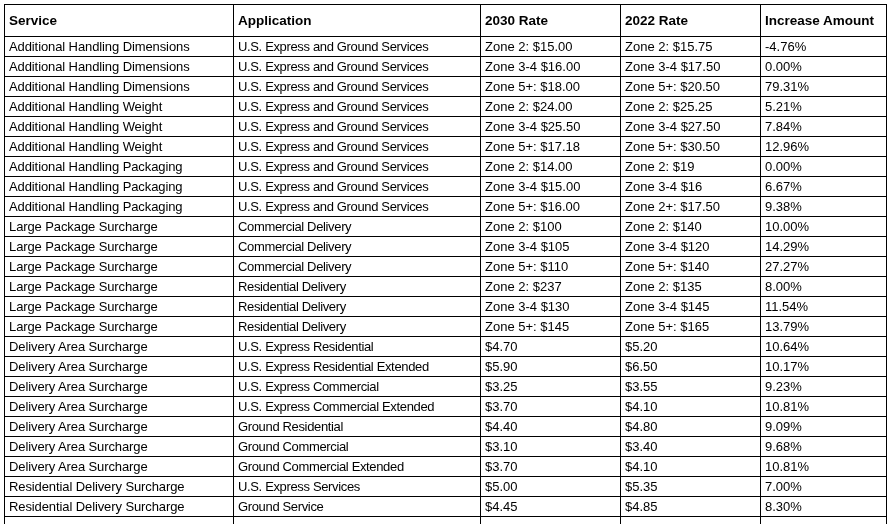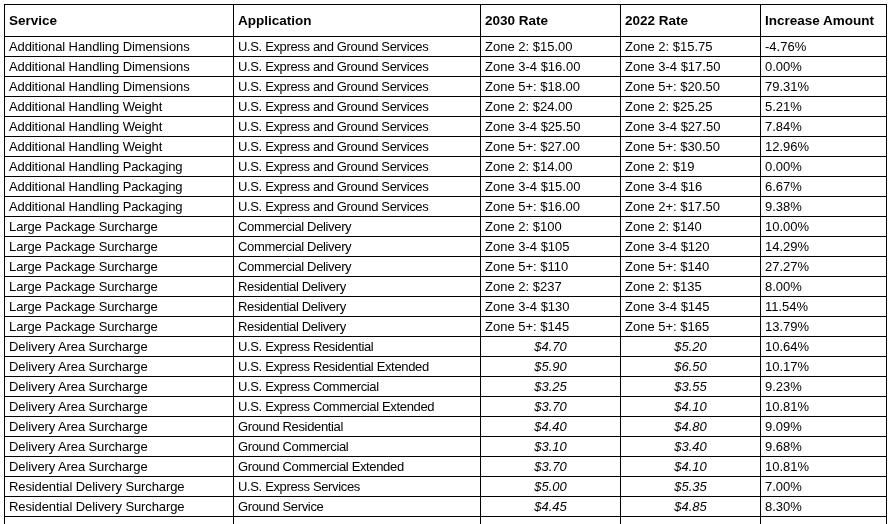--- a/index.html
+++ b/index.html
@@ -65,21 +65,21 @@
   }
 
   
   td.application-cell {
     font-weight: normal;
     letter-spacing: -0.35px;
   }
 
   
   td.rate-cell { text-align: left; }
-  td.rate-cell.align-right { text-align: center; font-style: italic; }
+  td.rate-cell.align-right { text-align: left; }
 
   
   td.increase-cell { text-align: right; margin-left: 20px; }
 
   
   .tail-row td {
     height: 4px;
     border-top: 1px solid #000000;
     border-bottom: none;
     padding: 0;
@@ -138,21 +138,21 @@
         <tr>
           <td class="service-cell">Additional Handling Weight</td>
           <td class="application-cell">U.S. Express and Ground Services</td>
           <td class="rate-cell">Zone 3-4 $25.50</td>
           <td class="rate-cell">Zone 3-4 $27.50</td>
           <td class="increase-cell">7.84%</td>
         </tr>
         <tr>
           <td class="service-cell">Additional Handling Weight</td>
           <td class="application-cell">U.S. Express and Ground Services</td>
-          <td class="rate-cell">Zone 5+: $27.00</td>
+          <td class="rate-cell">Zone 5+: $17.18</td>
           <td class="rate-cell">Zone 5+: $30.50</td>
           <td class="increase-cell">12.96%</td>
         </tr>
         <tr>
           <td class="service-cell">Additional Handling Packaging</td>
           <td class="application-cell">U.S. Express and Ground Services</td>
           <td class="rate-cell">Zone 2: $14.00</td>
           <td class="rate-cell">Zone 2: $19</td>
           <td class="increase-cell">0.00%</td>
         </tr>

